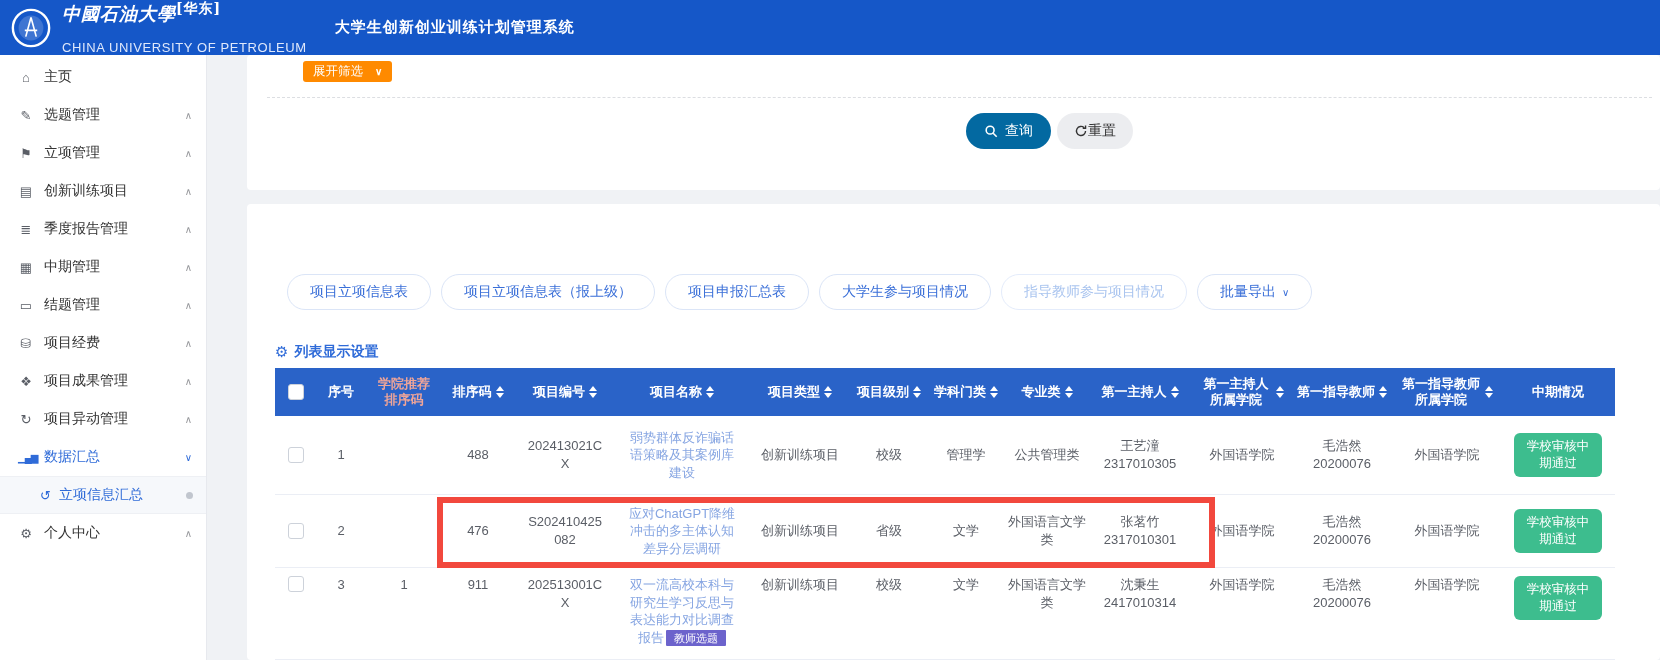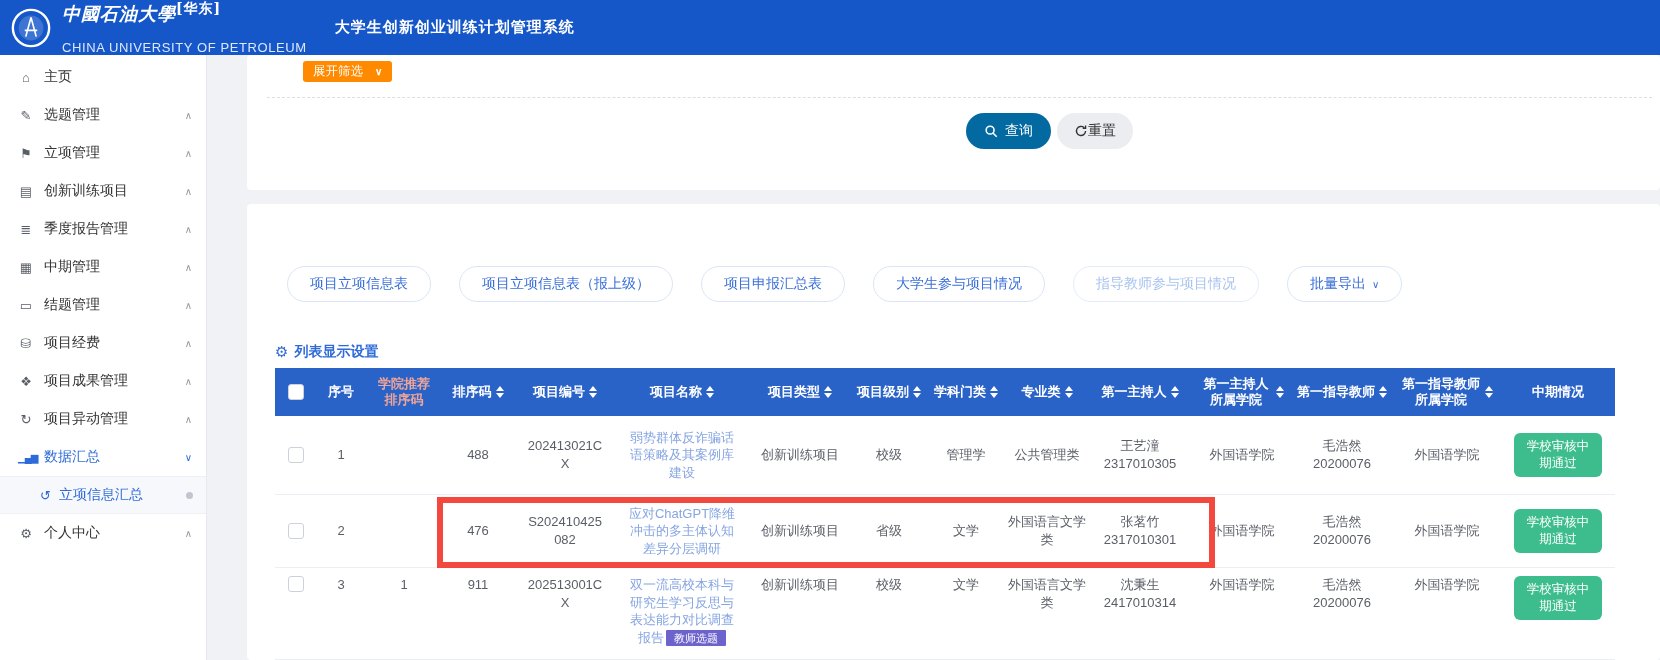--- a/index.html
+++ b/index.html
@@ -44,21 +44,21 @@
   .filter-toggle .chev { font-size:10px; font-weight:bold; }
   .dashes { position:absolute; left:20px; right:8px; top:42px; border-top:1px dashed #dcdee2; }
   .btn-query { position:absolute; left:719px; top:58px; height:36px; min-width:84px;
     background:#0369a1; color:#fff; border:none; border-radius:18px; font-size:14px;
     display:flex; align-items:center; justify-content:center; gap:7px; padding:0 18px; cursor:pointer; }
   .btn-reset { position:absolute; left:810px; top:58px; height:36px; min-width:76px;
     background:#ecedf0; color:#333; border:none; border-radius:18px; font-size:14px;
     display:flex; align-items:center; justify-content:center; padding:0 16px; cursor:pointer; }
 
   
-  .pills { position:absolute; left:40px; top:62px; display:flex; gap:28px; }
+  .pills { position:absolute; left:40px; top:70px; display:flex; gap:10px; }
   .pill { height:36px; border:1px solid #dbe5f7; background:#fff; border-radius:18px;
     color:#3a6fd8; font-size:14px; display:flex; align-items:center; gap:6px;
     padding:0 22px; cursor:pointer; white-space:nowrap; }
   .pill.disabled { color:#a9c4ef; border-color:#e4ecfb; }
   .pill .chev { font-size:10px; }
 
   .settings { position:absolute; left:28px; top:139px; display:flex; align-items:center;
     gap:6px; color:#2F6BD8; font-size:14px; font-weight:bold; cursor:pointer; }
   .settings .gear { font-size:15px; }
 

